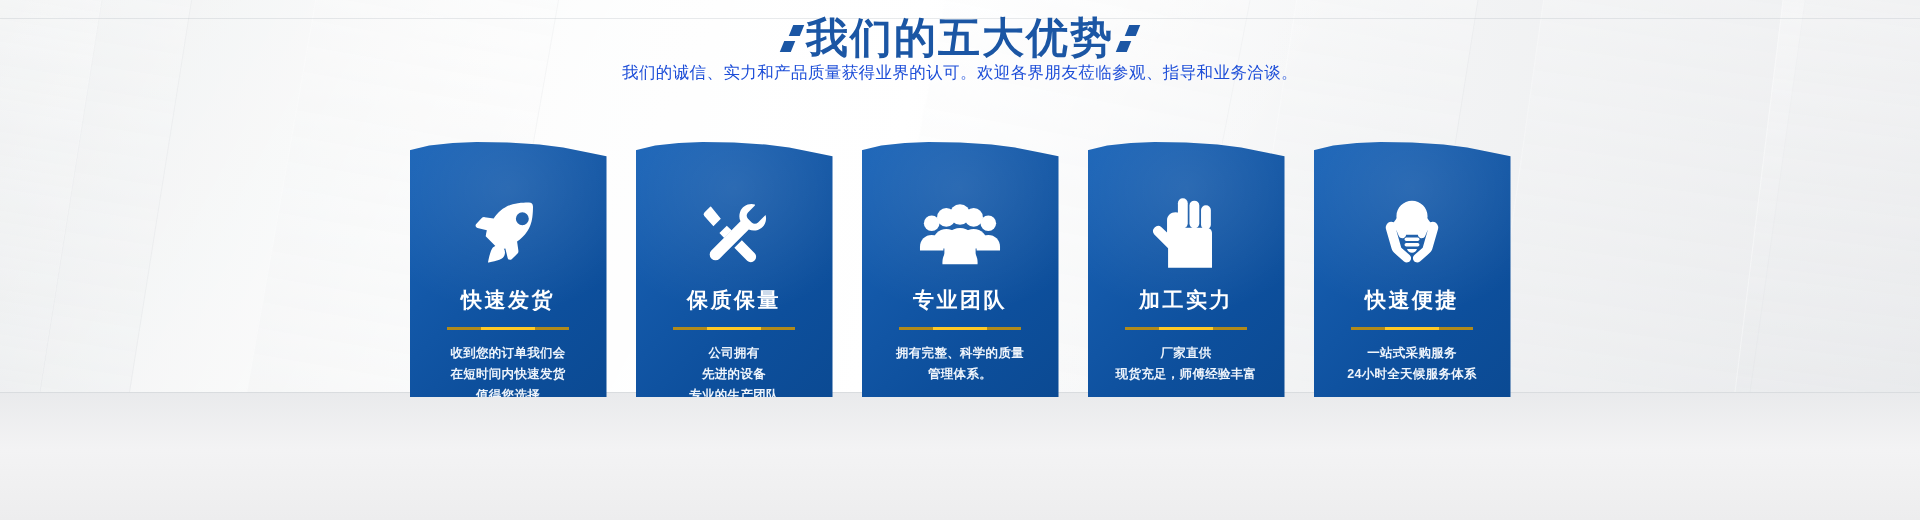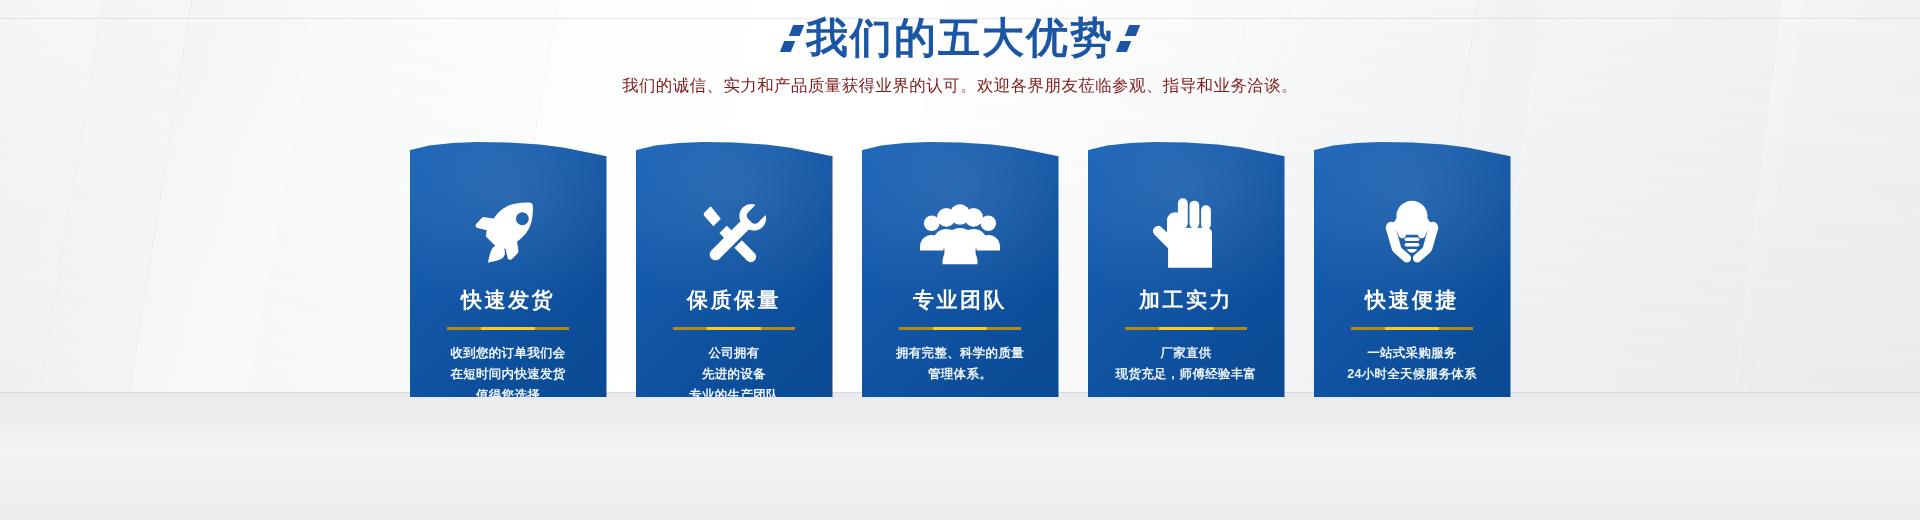--- a/index.html
+++ b/index.html
@@ -55,21 +55,21 @@
     display:block; width:11px; height:12px; background:#1b56a4;
     transform:skewX(-22deg);
   }
   .deco span.s1 { height:11px; }
   .deco span.s2 { height:11px; margin-top:0; }
   .deco-l { flex-direction:column; }
   .deco-r { flex-direction:column; }
   .deco-l span:nth-child(1) { margin-left:9px; }
   .deco-r span:nth-child(1) { margin-left:9px; }
   .subtitle {
-    margin-top:13px; font-size:16.5px; color:#7f1d1d;
+    margin-top:0; font-size:16.5px; color:#1d4ed8;
     letter-spacing:.4px; white-space:nowrap;
   }
 
   
   #cards {
     position:absolute; top:142px; left:0; right:0;
     display:flex; justify-content:center; gap:29px;
   }
   .card {
     position:relative;

